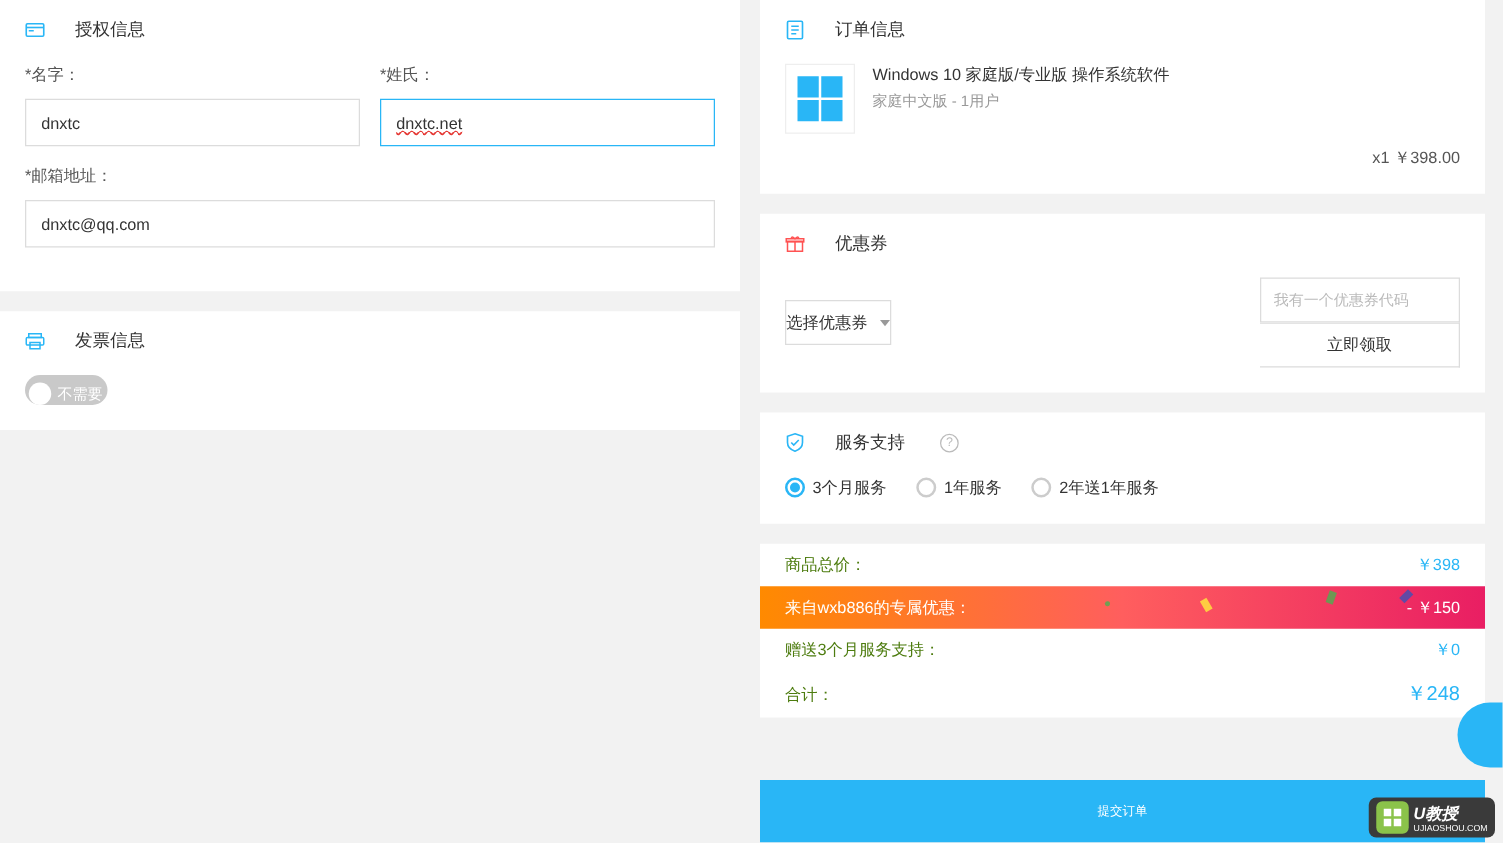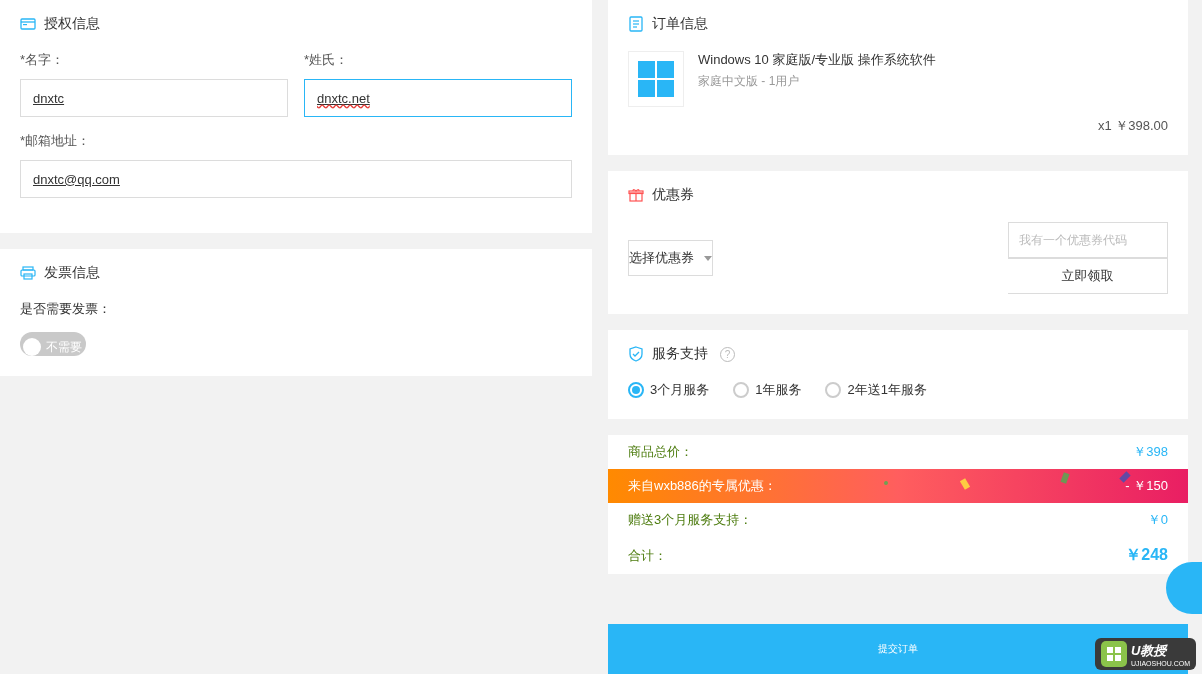--- a/index.html
+++ b/index.html
@@ -1,28 +1,28 @@
 <!DOCTYPE html>
 <html><head>
 <meta charset="utf-8">
 <style>
 * { box-sizing: border-box; margin: 0; padding: 0; }
 body { font-family: "Microsoft YaHei", Arial, sans-serif; background: #f2f2f2; width: 1202px; height: 674px; overflow: hidden; font-size: 13px; color: #333; }
 .container { display: flex; gap: 16px; }
 .left-col { width: 592px; }
 .right-col { width: 580px; }
 .panel { background: #fff; margin-bottom: 16px; padding: 15px 20px 20px 20px; }
-.panel-header { display: flex; align-items: center; gap: 8px; margin-bottom: 18px; }
+.panel-header { display: flex; align-items: center; gap: 24px; margin-bottom: 18px; }
 .panel-title { font-size: 14px; color: #333; }
 .icon { width: 16px; height: 16px; display: inline-block; }
 .form-row { display: flex; gap: 16px; margin-bottom: 15px; }
 .form-group { flex: 1; display: flex; flex-direction: column; }
 .form-group.full { width: 100%; }
 .form-label { font-size: 13px; color: #555; margin-bottom: 10px; }
-.text-input { height: 38px; padding: 0 12px; border: 1px solid #dcdcdc; font-size: 13px; color: #333; outline: none; text-decoration: underline; }
+.text-input { height: 38px; padding: 0 12px; border: 1px solid #dcdcdc; font-size: 13px; color: #333; outline: none; }
 .text-input.focused { border: 1px solid #29b6f6; text-align: center; }
 .underline-red { text-decoration: underline; text-decoration-color: #e53935; text-decoration-style: wavy; text-decoration-skip-ink: none; }
 .toggle { display: inline-flex; align-items: flex-end; width: 66px; height: 24px; border-radius: 12px; background: #c9c9c9; position: relative; cursor: pointer; }
 .toggle-knob { width: 18px; height: 18px; background: #fff; border-radius: 50%; position: absolute; left: 3px; }
 .toggle-label { color: #fff; font-size: 12px; margin-left: 26px; }
 .invoice-question { font-size: 13px; color: #333; margin-bottom: 14px; }
 
 
 .order-item { display: flex; gap: 14px; align-items: flex-start; margin-bottom: 10px; }
 .product-img { width: 56px; height: 56px; border: 1px solid #eee; display: flex; align-items: center; justify-content: center; }
@@ -50,21 +50,21 @@
 .help-icon { width: 15px; height: 15px; border: 1px solid #bbb; border-radius: 50%; display: inline-flex; align-items: center; justify-content: center; font-size: 10px; color: #bbb; margin-left: 4px; }
 
 .summary { background: #fff; padding: 0; }
 .summary-row { display: flex; justify-content: space-between; align-items: center; padding: 8px 20px; font-size: 13px; }
 .summary-row .label { color: #4d7c0f; }
 .summary-row .value { color: #29b6f6; }
 .summary-row.promo { background: linear-gradient(90deg, #ff8a00 0%, #ff5e5e 50%, #e91e63 100%); color: #fff; position: relative; overflow: hidden; }
 .summary-row.promo .label { color: #fff; text-align: right; }
 .summary-row.promo .value { color: #fff; }
 .confetti { position: absolute; width: 6px; height: 10px; opacity: 0.8; }
-.summary-row.total .value { font-size: 16px; font-weight: bold; }
+.summary-row.total .value { font-size: 16px; font-weight: normal; }
 
 .submit-btn { width: 580px; height: 50px; background: #29b6f6; color: #fff; border: none; font-size: 10px; cursor: pointer; margin-top: 50px; }
 
 .watermark { position: absolute; bottom: 4px; right: 6px; display: flex; align-items: center; background: #3a3a3a; color: #fff; padding: 3px 6px; border-radius: 6px; font-size: 11px; }
 .watermark .wm-icon { width: 26px; height: 26px; background: #8bc34a; border-radius: 5px; display: flex; align-items: center; justify-content: center; margin-right: 4px; }
 .watermark .wm-text { font-weight: bold; font-style: italic; font-size: 13px; }
 .watermark .wm-sub { font-size: 7px; display: block; }
 
 .float-bubble { position: absolute; right: 0; bottom: 60px; width: 36px; height: 52px; background: #29b6f6; border-radius: 26px 0 0 26px; }
 </style>
@@ -109,21 +109,20 @@
       <div class="panel-header">
         <span class="icon">
           <svg viewBox="0 0 16 16">
               <rect x="3" y="2" width="10" height="3" fill="none" stroke="#29b6f6" stroke-width="1.2"></rect>
               <rect x="1" y="5" width="14" height="6" rx="1" fill="none" stroke="#29b6f6" stroke-width="1.2"></rect>
               <rect x="4" y="9" width="8" height="5" fill="none" stroke="#29b6f6" stroke-width="1.2"></rect>
             </svg>
         </span>
         <span class="panel-title">发票信息</span>
       </div>
-      <div class="invoice-question">是否需要发票：</div>
       <div class="toggle">
         <div class="toggle-knob"></div>
         <span class="toggle-label">不需要</span>
       </div>
     </div>
   </div>
 
   <div class="right-col">
     
     <div class="panel">

